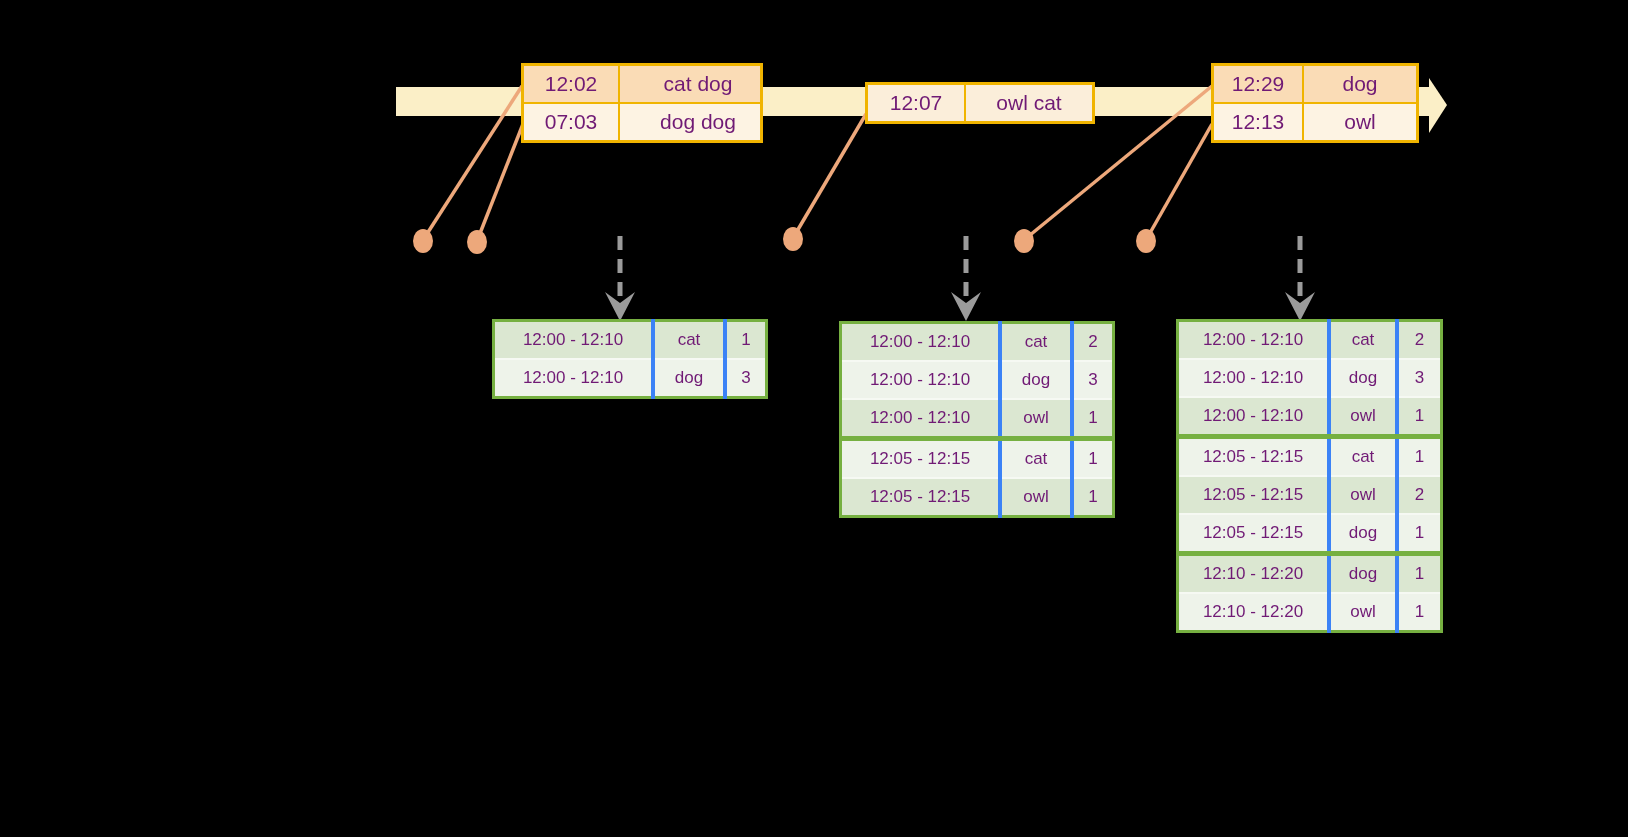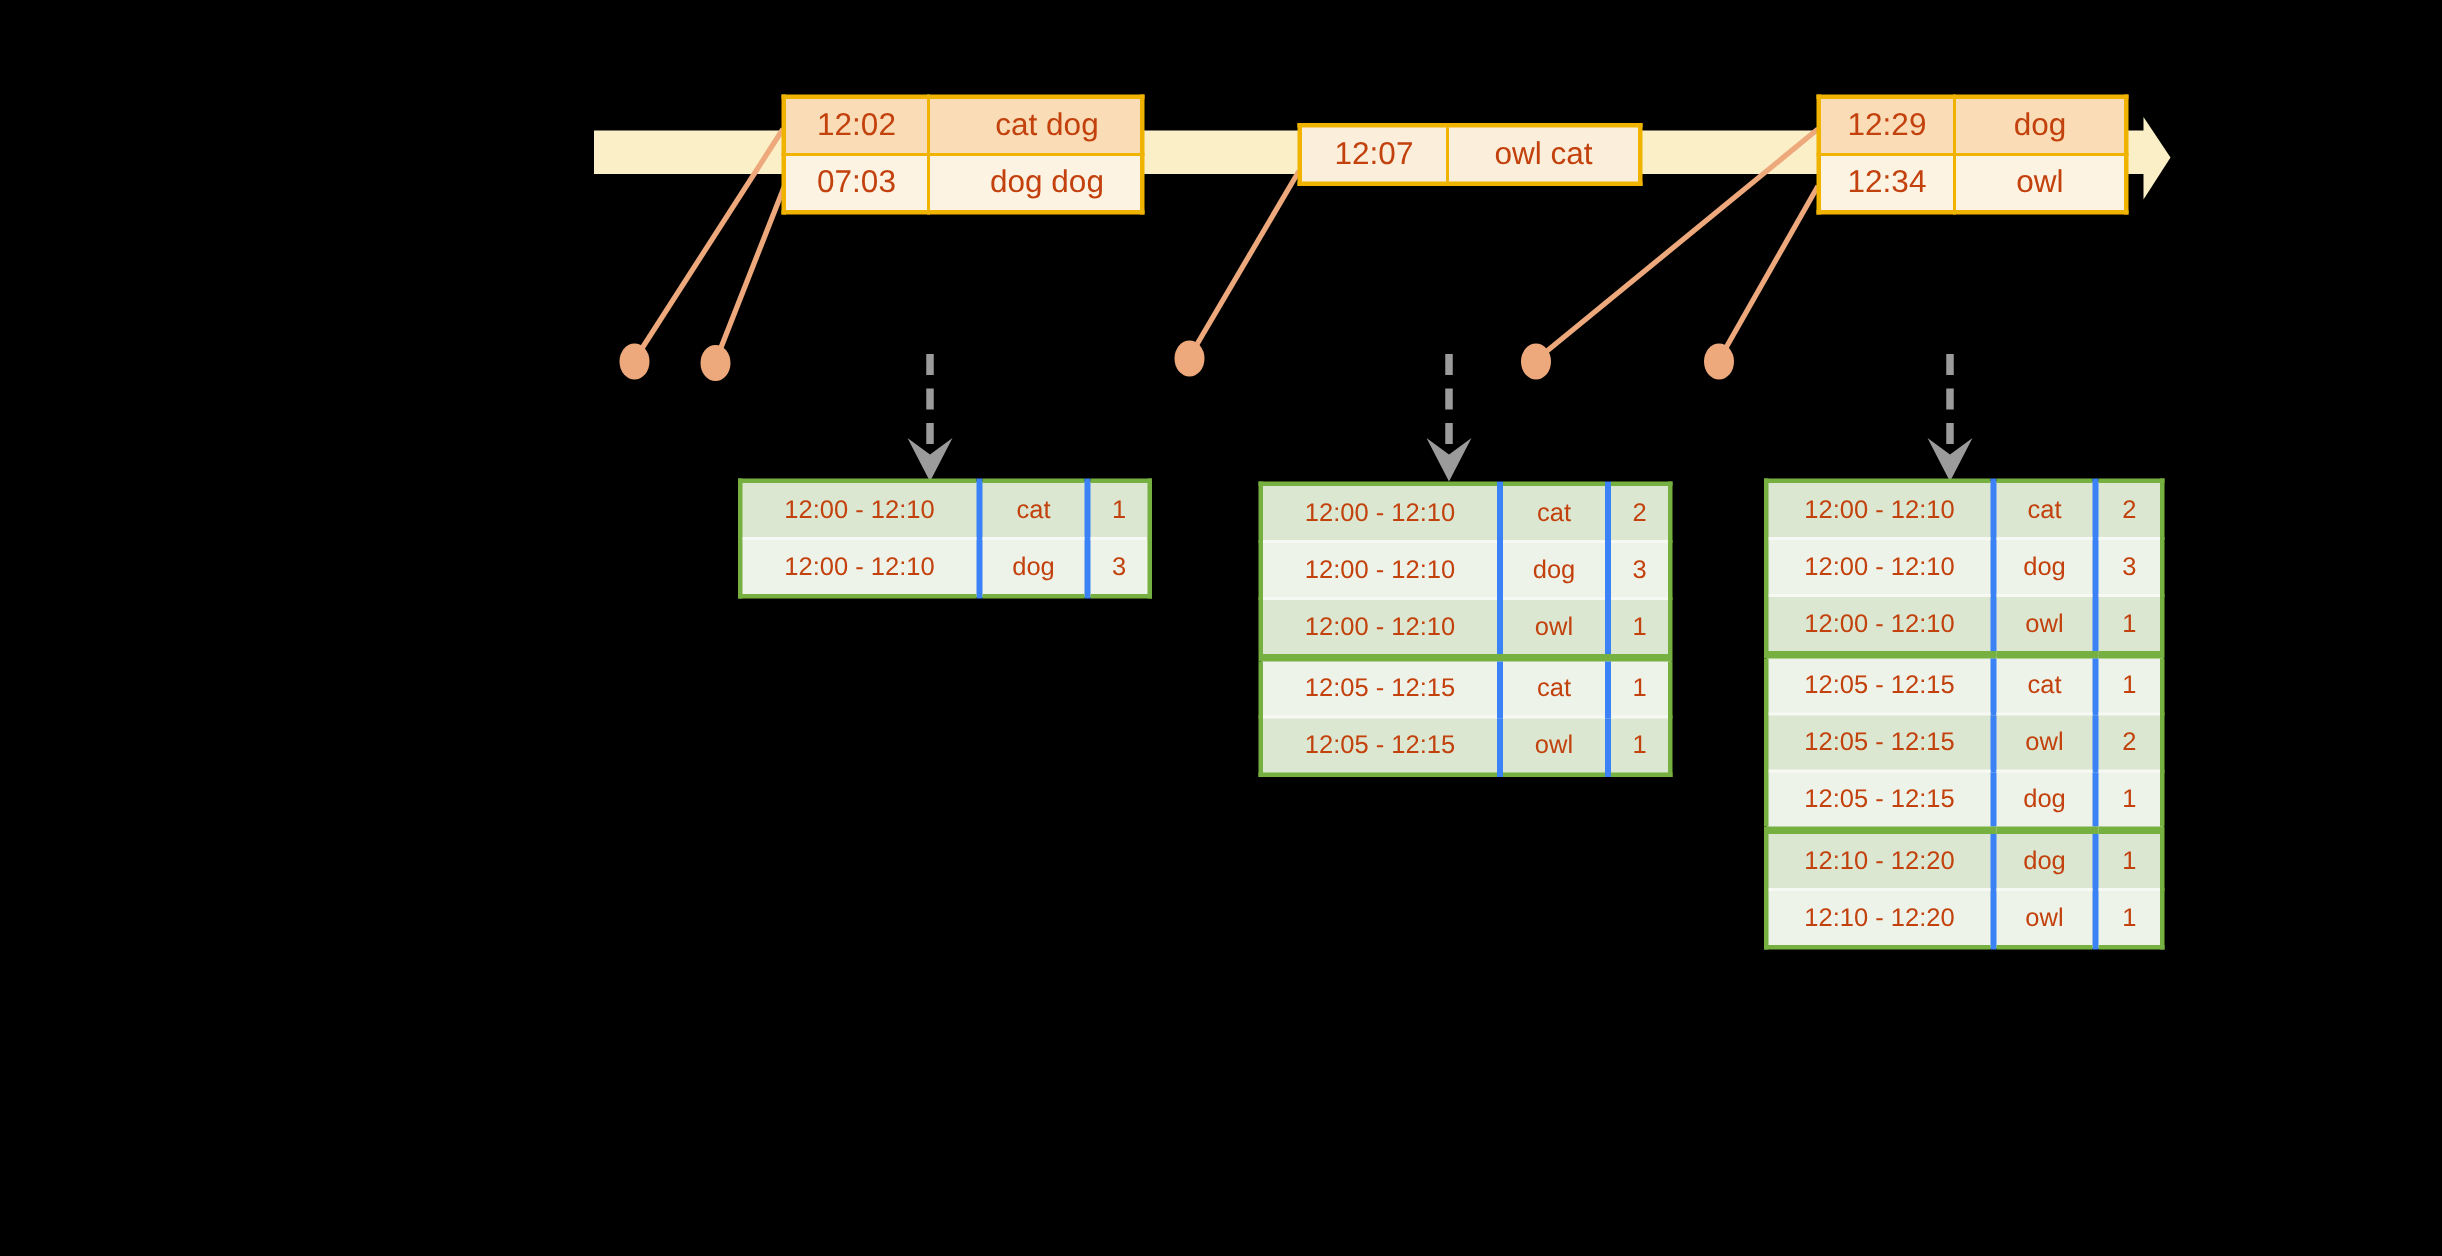--- a/index.html
+++ b/index.html
@@ -1,18 +1,18 @@
 <!DOCTYPE html>
 <html><head>
 <meta charset="utf-8">
 <style>
   html,body{margin:0;padding:0;background:#000;}
   .canvas{
     position:relative;width:1628px;height:837px;background:#000000;overflow:hidden;
-    font-family:"Liberation Sans","DejaVu Sans",sans-serif;color:#c2410c;
+    font-family:"Liberation Sans","DejaVu Sans",sans-serif;color:#701a75;
   }
   
   .band{position:absolute;left:396px;top:87px;width:1034px;height:29px;background:#FBEFC7;}
   .band-head{position:absolute;left:1429px;top:78px;width:0;height:0;
     border-top:27px solid transparent;border-bottom:28px solid transparent;border-left:18px solid #FBEFC7;}
   
   .overlay{position:absolute;left:0;top:0;pointer-events:none;}
   
   table.event{position:absolute;border-collapse:collapse;border:3px solid #F0B400;
     font-size:21px;table-layout:fixed;}
@@ -102,21 +102,21 @@
   </tbody>
     </table>
 
   <table class="event ev-c">
     <tbody>
         <tr class="row-dark">
       <td class="c-time">12:29</td>
       <td class="c-word">dog</td>
     </tr>
     <tr class="row-light">
-      <td class="c-time">12:34</td>
+      <td class="c-time">12:13</td>
       <td class="c-word">owl</td>
     </tr>
   </tbody>
     </table>
 
   <table class="result res-1">
     <tbody>
         <tr class="row-dark">
       <td class="c-win">12:00 - 12:10</td>
       <td class="c-word">cat</td>

